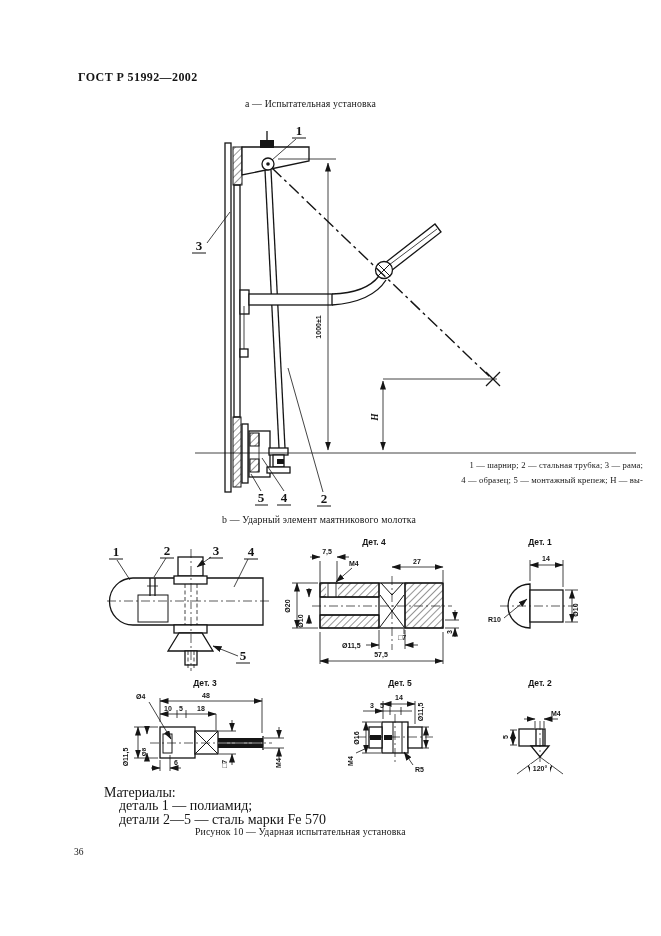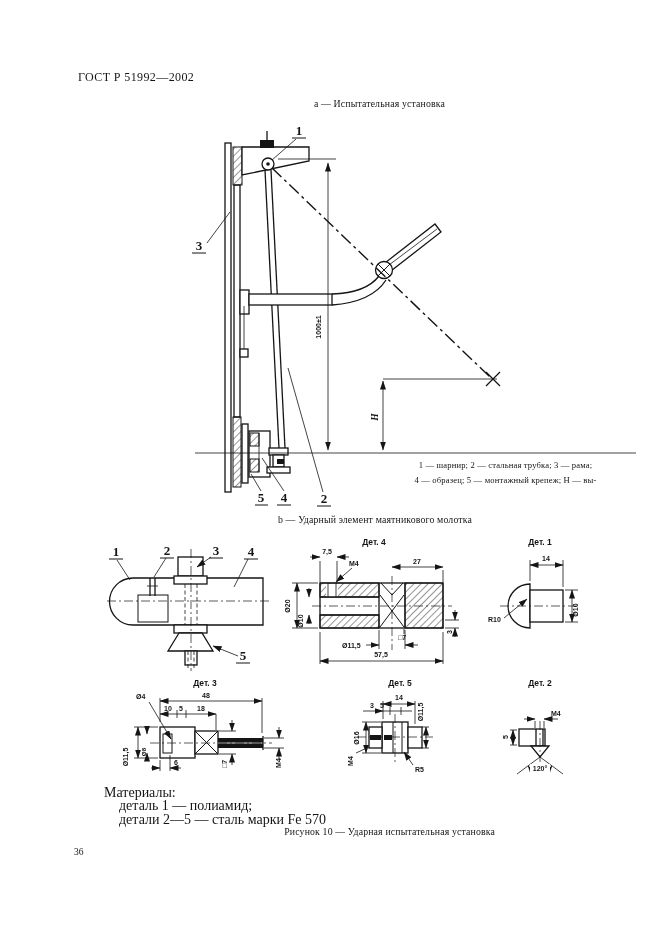--- a/index.html
+++ b/index.html
@@ -1,22 +1,22 @@
 <!DOCTYPE html>
 <html><head>
 <meta charset="utf-8">
 <style>
   *{margin:0;padding:0;box-sizing:border-box}
   html,body{background:#9a9a9a}
   .page{position:relative;width:661px;height:936px;background:#fff;color:#151515;
         font-family:"Liberation Serif",serif;overflow:hidden;margin:0 auto}
   .abs{position:absolute}
-  .hdr{font-weight:normal;font-size:12px;letter-spacing:.4px}
-  .cap{font-size:9.8px;text-align:right;letter-spacing:.15px}
-  .legend{font-size:8.6px;text-align:center;line-height:15px;letter-spacing:.15px}
+  .hdr{font-weight:bold;font-size:12px;letter-spacing:.4px}
+  .cap{font-size:9.8px;text-align:left;letter-spacing:.15px}
+  .legend{font-size:8.6px;text-align:right;line-height:15px;letter-spacing:.15px}
   .mat{font-size:14px;line-height:13.4px}
   .mat .ind{margin-left:15px}
   .pageno{font-size:9.5px}
   svg{position:absolute;left:0;top:0}
   .ln  {stroke:#151515;stroke-width:1.3;fill:none}
   .lnw {stroke:#151515;stroke-width:1.3;fill:#fff}
   .med {stroke:#151515;stroke-width:1;fill:none}
   .thin{stroke:#151515;stroke-width:.8;fill:none}
   .cl  {stroke:#151515;stroke-width:.7;fill:none;stroke-dasharray:9 3 2 3}
   .hdash{stroke:#151515;stroke-width:.8;fill:none;stroke-dasharray:4 2.5}

